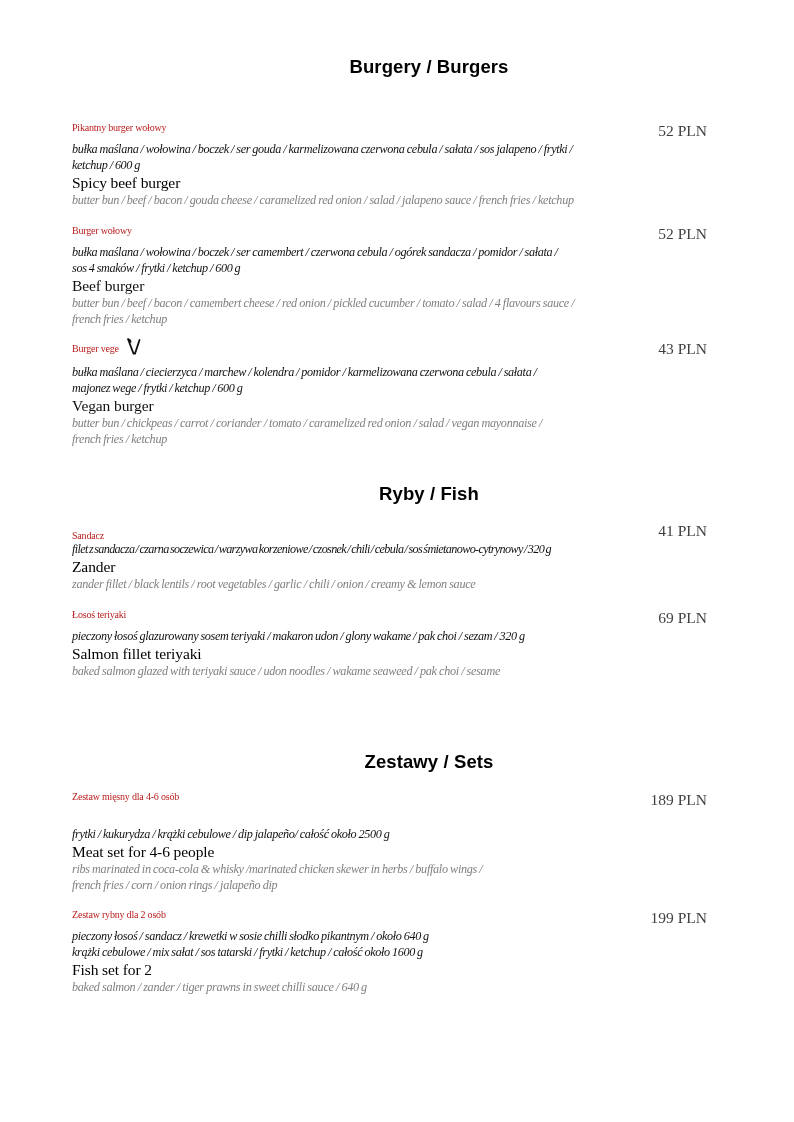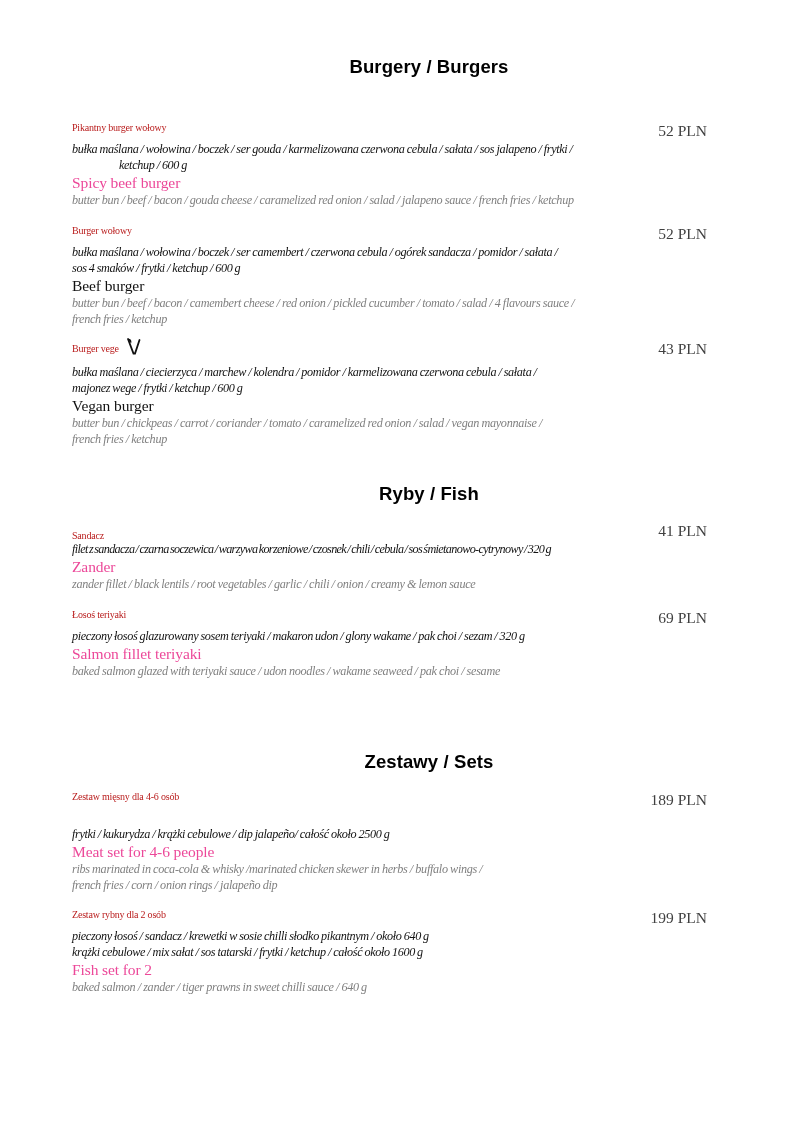--- a/index.html
+++ b/index.html
@@ -18,21 +18,21 @@
   }
   .price {
     position: absolute; right: 35px; font-family: "Liberation Serif", serif;
     font-size: 15.5px; color: #404040; white-space: nowrap;
   }
   .pl {
     font-family: "Liberation Serif", serif; font-style: italic; font-size: 12.2px;
     color: #111; letter-spacing: -0.35px; word-spacing: -0.5px;
   }
   .en-title {
-    font-family: "Liberation Serif", serif; font-size: 15.5px; color: #ec4899;
+    font-family: "Liberation Serif", serif; font-size: 15.5px; color: #000000;
     letter-spacing: -0.1px;
   }
   .en-title.dark { color: #111; }
   .en {
     font-family: "Liberation Serif", serif; font-style: italic; font-size: 12.2px;
     color: #808080; letter-spacing: -0.3px; word-spacing: -0.4px;
   }
   .tight { letter-spacing: -0.65px; word-spacing: -1.2px; }
   .vegan-icon { display: inline-block; vertical-align: top; margin-left: 6px; margin-top: -5px; }
 </style>
@@ -40,21 +40,21 @@
 <body>
 
 <div class="page">
 
   <div class="heading" style="top:56px;">Burgery / Burgers</div>
 
   <div class="item" style="top:122px; height:90px;">
     <div class="row name" style="top:0px;">Pikantny burger wołowy</div>
     <div class="price" style="top:0px;">52 PLN</div>
     <div class="row pl" style="top:20px;">bułka maślana / wołowina / boczek / ser gouda / karmelizowana czerwona cebula  / sałata  / sos jalapeno / frytki  /</div>
-    <div class="row pl" style="top:36px;margin-left:47px;">ketchup / 600 g</div>
+    <div class="row pl" style="top:36px;">ketchup / 600 g</div>
     <div class="row en-title" style="top:52px;">Spicy beef burger</div>
     <div class="row en" style="top:71px;">butter bun / beef / bacon / gouda cheese / caramelized red onion / salad / jalapeno sauce / french fries / ketchup</div>
   </div>
 
   <div class="item" style="top:225px; height:105px;">
     <div class="row name" style="top:0px;">Burger wołowy</div>
     <div class="price" style="top:0px;">52 PLN</div>
     <div class="row pl" style="top:20px;">bułka maślana / wołowina / boczek / ser camembert / czerwona cebula / ogórek sandacza / pomidor / sałata /</div>
     <div class="row pl" style="top:36px;">sos 4 smaków / frytki / ketchup / 600 g</div>
     <div class="row en-title dark" style="top:52px;">Beef burger</div>

